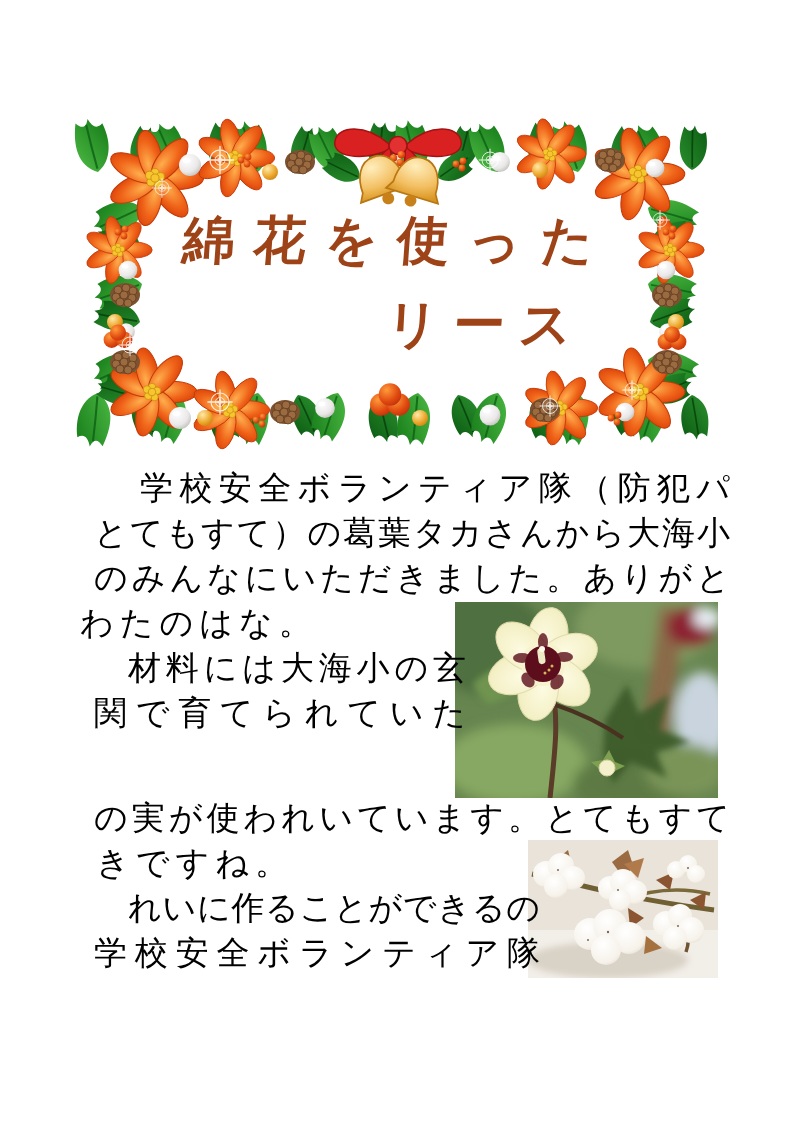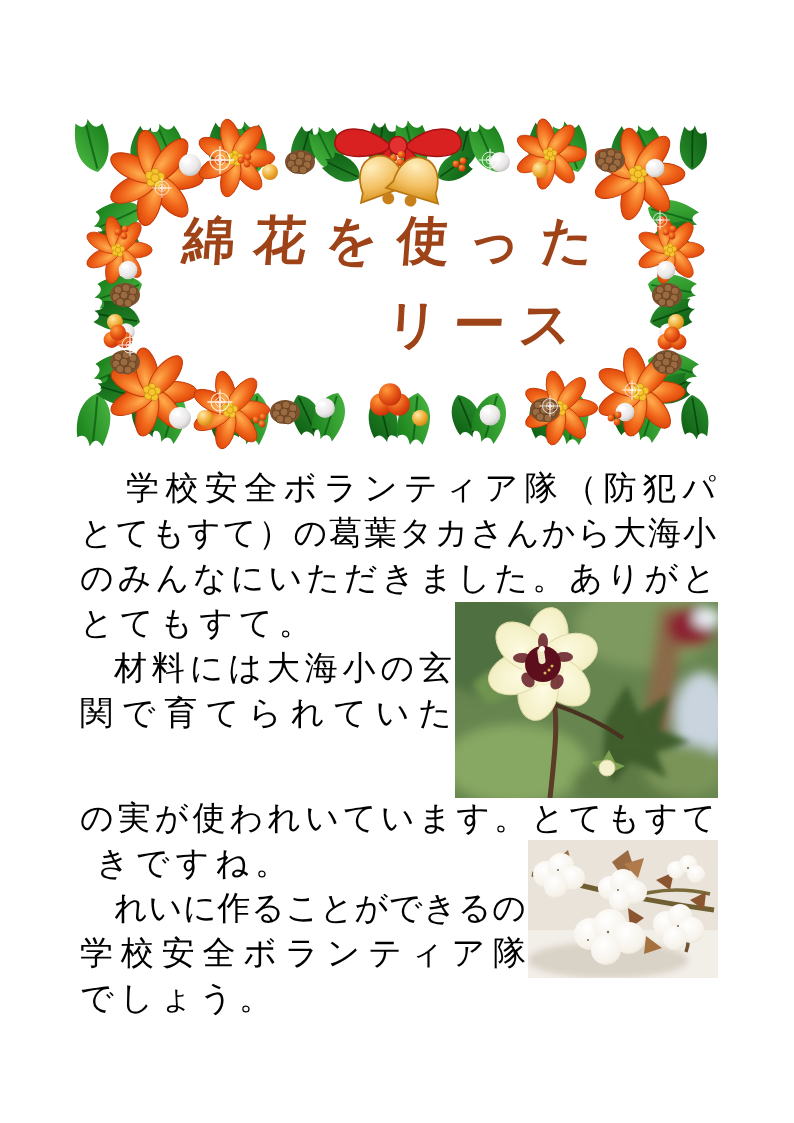--- a/index.html
+++ b/index.html
@@ -12,21 +12,21 @@
 
   
   .title-line{position:absolute;font-family:"Liberation Serif","DejaVu Serif",serif;
     font-weight:bold;color:#9e4318;white-space:nowrap;transform:skewX(-4deg);z-index:5;}
   .title1{left:183px;top:206px;font-size:52px;letter-spacing:19px;}
   .title2{left:386px;top:290px;font-size:52px;letter-spacing:14px;}
 
   
   .line{position:absolute;font-size:33px;line-height:40px;color:#000;
     font-family:"Liberation Serif","DejaVu Serif",serif;white-space:nowrap;z-index:4;}
-  .just{text-align:justify;text-align-last:justify;white-space:normal;word-break:break-all;}
+  .just{text-align:justify;text-align-last:justify;white-space:normal;word-break:break-all;margin-left:14px;}
   .l0{top:468px;left:80px;width:636px;text-indent:46px;}
   .l1{top:513px;left:80px;width:636px;}
   .l2{top:558px;left:80px;width:636px;}
   .l3{top:603px;left:80px;letter-spacing:6px;}
   .l4{top:648px;left:80px;width:372px;text-indent:34px;}
   .l5{top:693px;left:80px;width:372px;}
   .l6{top:738px;left:80px;width:376px;}
   .l7{top:798px;left:80px;width:636px;}
   .l8{top:843px;left:96px;letter-spacing:6px;}
   .l9{top:888px;left:80px;width:446px;text-indent:34px;}
@@ -291,28 +291,27 @@
       <use href="#bell" transform="translate(17,34) rotate(17) scale(1.7)"></use>
     </g>
   </svg>
 
   <div class="title-line title1">綿花を使った</div>
   <div class="title-line title2">リース</div>
 
   <div class="line l0 just">学校安全ボランティア隊（防犯パ</div>
   <div class="line l1 just">とてもすて）の葛葉タカさんから大海小</div>
   <div class="line l2 just">のみんなにいただきました。ありがと</div>
-  <div class="line l3">とてもすて。</div>
+  <div class="line l3">わたのはな。</div>
   <div class="line l4 just">材料には大海小の玄</div>
   <div class="line l5 just">関で育てられていた</div>
   <div class="line l7 just">の実が使われいています。とてもすて</div>
   <div class="line l8">きですね。</div>
   <div class="line l9 just">れいに作ることができるの</div>
   <div class="line l10 just">学校安全ボランティア隊</div>
-  <div class="line l11">でしょう。</div>
 
   <div class="photo photo1">
     <svg viewBox="0 0 263 196" preserveAspectRatio="none" xmlns="http://www.w3.org/2000/svg">
       <defs>
         <filter id="pb6" x="-30%" y="-30%" width="160%" height="160%">
             <feGaussianBlur stdDeviation="6"></feGaussianBlur>
           </filter>
         <filter id="pb3" x="-30%" y="-30%" width="160%" height="160%">
             <feGaussianBlur stdDeviation="3"></feGaussianBlur>
           </filter>

